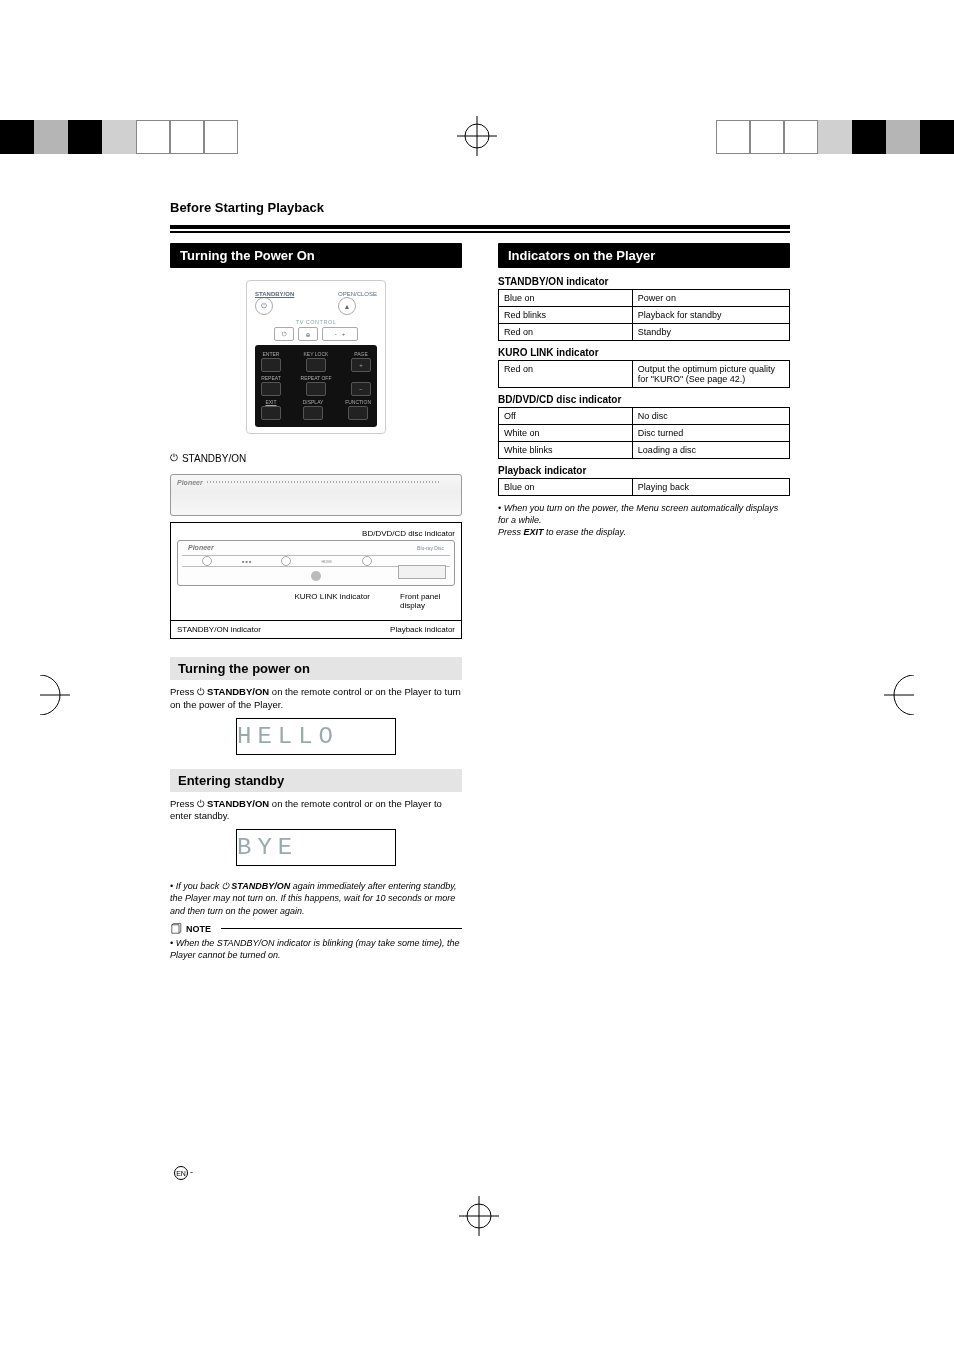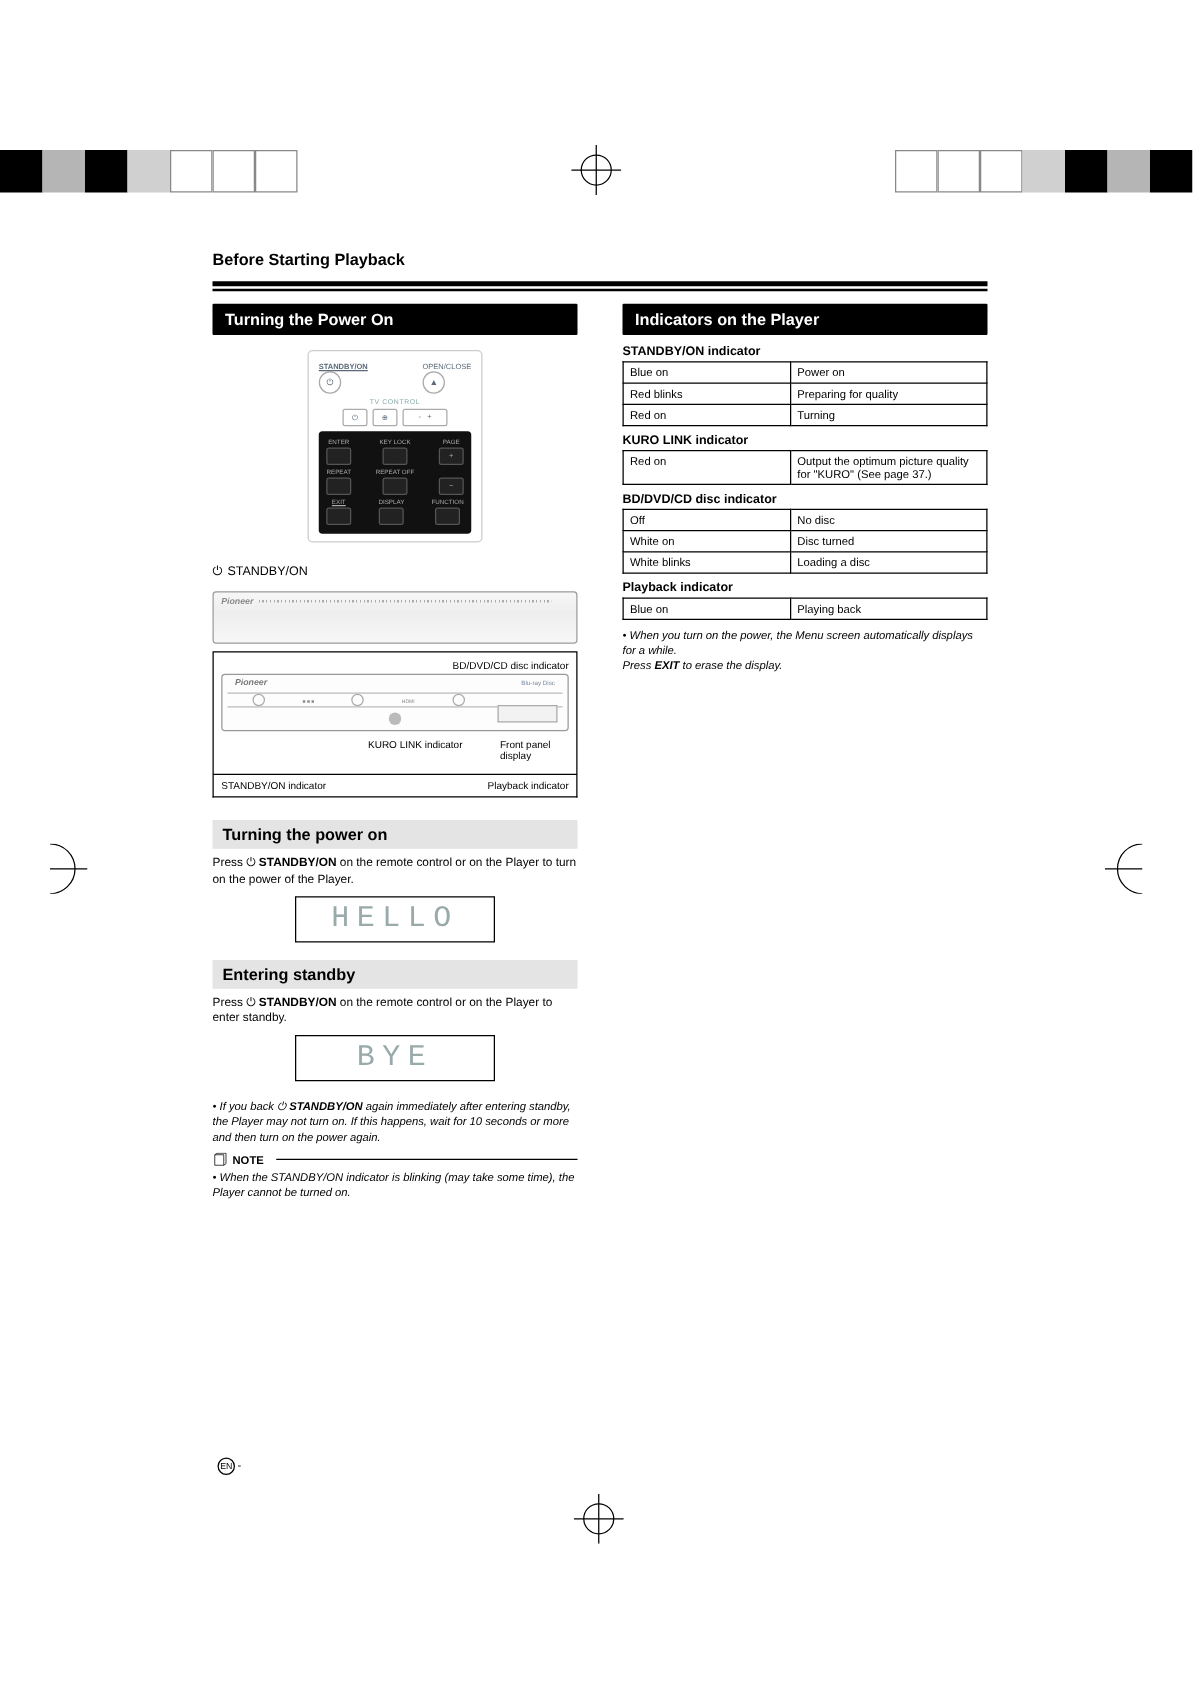--- a/index.html
+++ b/index.html
@@ -92,21 +92,21 @@
 
   .callout-label { font-size: 8px; color: #000; }
   .callout-row { display: flex; justify-content: space-between; margin-top: 6px; }
   .callout-box { border: 1px solid #000; border-top: none; padding: 4px 6px; width: 100%; }
 
   .body-text { font-size: 9.5px; line-height: 1.35; margin-bottom: 6px; }
   .bold { font-weight: bold; }
 
   .lcd-box {
     width: 160px; margin: 6px auto 14px; border: 1px solid #000; padding: 4px 0;
-    text-align: center; font-family: 'Courier New', monospace; letter-spacing: 6px;
+    text-align: left; font-family: 'Courier New', monospace; letter-spacing: 6px;
     font-size: 24px; color: #9aa; font-weight: 300;
   }
 
   .note-row { display: flex; align-items: center; gap: 4px; font-size: 9px; font-weight: bold; margin: 6px 0 2px; }
   .note-icon { width: 12px; height: 12px; }
   .bullet-list { font-size: 9px; line-height: 1.35; padding-left: 0; list-style: none; font-style: italic; }
   .bullet-list li::before { content: "• "; }
 
   
   .sub-h { font-weight: bold; font-size: 10px; margin: 4px 0 2px; }
@@ -322,35 +322,35 @@
 
         <div class="sub-h">STANDBY/ON indicator</div>
         <table class="info">
           <tbody>
               <tr>
                 <td>Blue on</td>
                 <td>Power on</td>
               </tr>
           <tr>
                 <td>Red blinks</td>
-                <td>Preparing for quality</td>
+                <td>Playback for standby</td>
               </tr>
           <tr>
                 <td>Red on</td>
-                <td>Turning</td>
+                <td>Standby</td>
               </tr>
         </tbody>
           </table>
 
         <div class="sub-h">KURO LINK indicator</div>
         <table class="info">
           <tbody>
               <tr>
                 <td>Red on</td>
-                <td>Output the optimum picture quality for "KURO" (See page 37.)</td>
+                <td>Output the optimum picture quality for "KURO" (See page 42.)</td>
               </tr>
         </tbody>
           </table>
 
         <div class="sub-h">BD/DVD/CD disc indicator</div>
         <table class="info">
           <tbody>
               <tr>
                 <td>Off</td>
                 <td>No disc</td>

